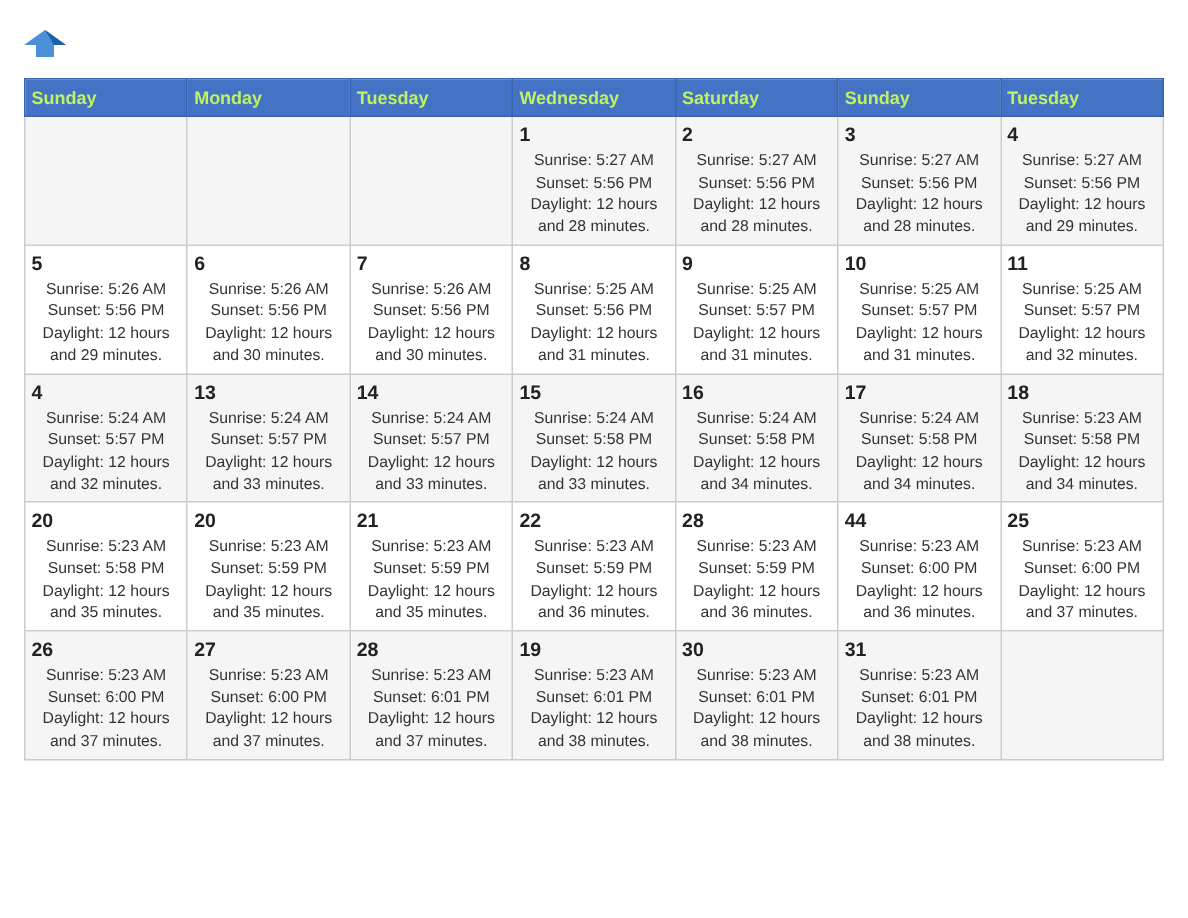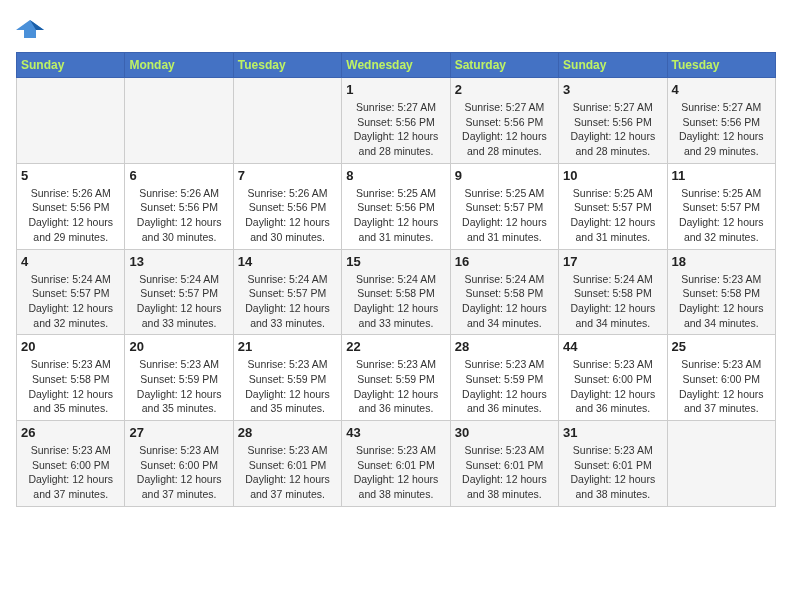--- a/index.html
+++ b/index.html
@@ -329,21 +329,21 @@
 and 37 minutes.</div>
         </td>
         <td>
           <span class="day-num">28</span>
           <div class="day-info" style="white-space: pre-line;">Sunrise: 5:23 AM
 Sunset: 6:01 PM
 Daylight: 12 hours
 and 37 minutes.</div>
         </td>
         <td>
-          <span class="day-num">43</span>
+          <span class="day-num">19</span>
           <div class="day-info" style="white-space: pre-line;">Sunrise: 5:23 AM
 Sunset: 6:01 PM
 Daylight: 12 hours
 and 38 minutes.</div>
         </td>
         <td>
           <span class="day-num">30</span>
           <div class="day-info" style="white-space: pre-line;">Sunrise: 5:23 AM
 Sunset: 6:01 PM
 Daylight: 12 hours

